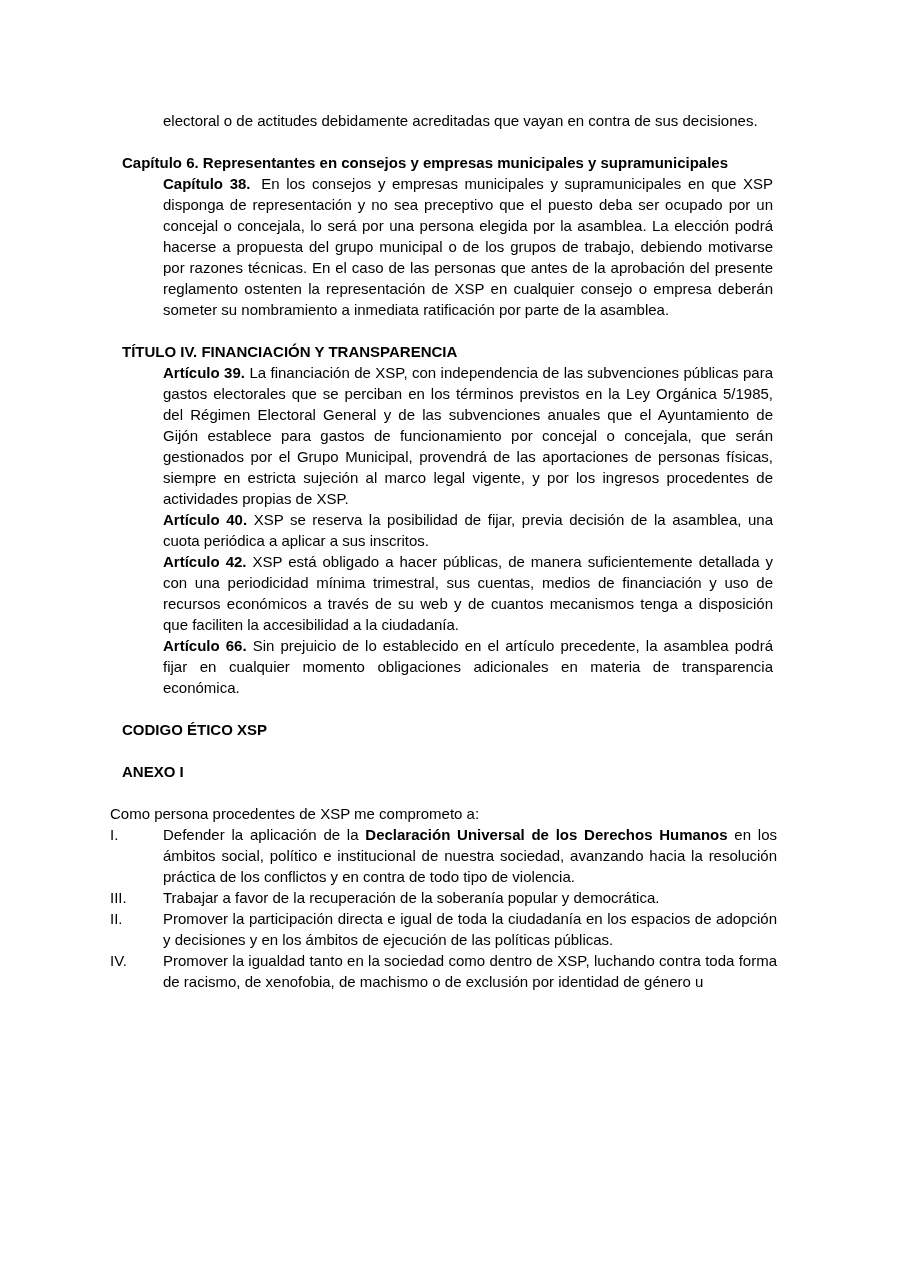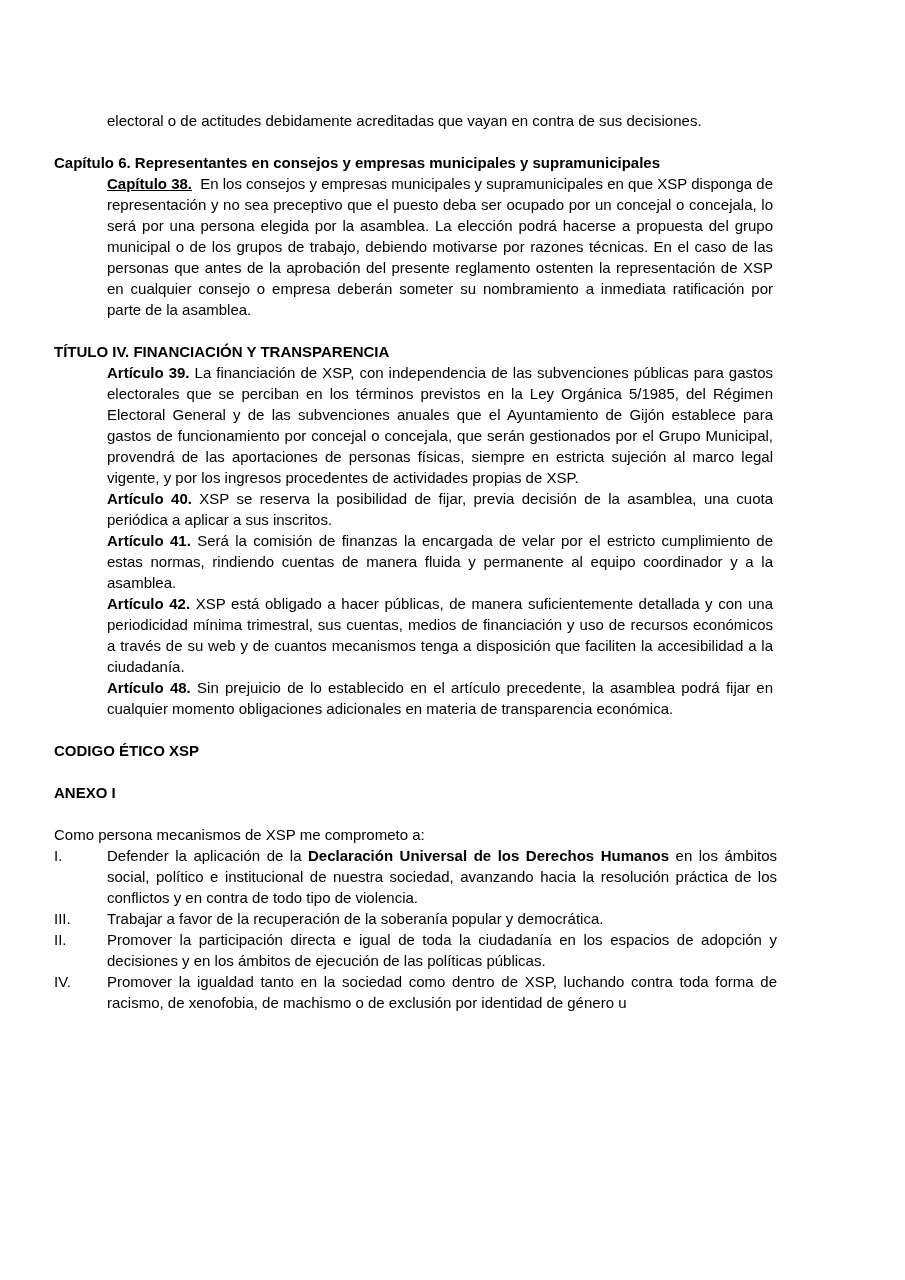--- a/index.html
+++ b/index.html
@@ -7,30 +7,30 @@
   .page {
     position: relative;
     width: 905px;
     height: 1280px;
     box-sizing: border-box;
     background: #ffffff;
     color: #000000;
     font-family: "Liberation Sans", "DejaVu Sans", sans-serif;
     font-size: 15px;
     line-height: 21px;
-    padding: 110px 128px 0 54px;
+    padding: 110px 128px 0 110px;
     overflow: hidden;
   }
   .block { margin: 0; }
   .sp { margin-top: 21px; }              
-  .heading { font-weight: bold; }
+  .heading { font-weight: bold; margin-left: 12px; }
   .just { text-align: justify; }
   .ind { margin-left: 53px; margin-right: 4px; }  
   .lbl { font-weight: bold; }
-  .lbl-wide { margin-right: 4px; text-decoration: underline; }        
+  .lbl-wide { margin-right: 4px; }        
   .li { display: flex; margin: 0; }
   .li .num { flex: 0 0 53px; }
   .li .txt { flex: 1 1 auto; text-align: justify; margin-right: 0; }
   b { font-weight: bold; }
 </style>
 </head>
 <body>
 
 <div class="page">
 
@@ -43,35 +43,33 @@
 
   <div class="block heading sp">TÍTULO IV. FINANCIACIÓN Y TRANSPARENCIA</div>
 
 
   <p class="block just ind"><b class="lbl">Artículo 39.</b>
 <span>La financiación de XSP, con independencia de las subvenciones públicas para gastos electorales que se perciban en los términos previstos en la Ley Orgánica 5/1985, del Régimen Electoral General y de las subvenciones anuales que el Ayuntamiento de Gijón establece para gastos de funcionamiento por concejal o concejala, que serán gestionados por el Grupo Municipal, provendrá de las aportaciones de personas físicas, siempre en estricta sujeción al marco legal vigente, y por los ingresos procedentes de actividades propias de XSP.</span></p>
 
   <p class="block just ind"><b class="lbl">Artículo 40.</b>
 <span>XSP se reserva la posibilidad de fijar, previa decisión de la asamblea, una cuota periódica a aplicar a sus inscritos.</span></p>
 
-  <p class="block just ind"><b class="lbl">Artículo 41.</b>
-<span>Será la comisión de finanzas la encargada de velar por el estricto cumplimiento de estas normas, rindiendo cuentas de manera fluida y permanente al equipo coordinador y a la asamblea.</span></p>
 
 
   <p class="block just ind"><b class="lbl">Artículo 42.</b>
 <span>XSP está obligado a hacer públicas, de manera suficientemente detallada y con una periodicidad mínima trimestral, sus cuentas, medios de financiación y uso de recursos económicos a través de su web y de cuantos mecanismos tenga a disposición que faciliten la accesibilidad a la ciudadanía.</span></p>
 
-  <p class="block just ind"><b class="lbl">Artículo 48.</b>
+  <p class="block just ind"><b class="lbl">Artículo 66.</b>
 <span>Sin prejuicio de lo establecido en el artículo precedente, la asamblea podrá fijar en cualquier momento obligaciones adicionales en materia de transparencia económica.</span></p>
 
   <div class="block heading sp">CODIGO ÉTICO XSP</div>
 
   <div class="block heading sp">ANEXO I</div>
 
-  <p class="block sp">Como persona mecanismos de XSP me comprometo a:</p>
+  <p class="block sp">Como persona procedentes de XSP me comprometo a:</p>
 
   <div class="block">
 
     <div class="li">
       <span class="num">I.</span>
       <div class="txt"><span>Defender la aplicación de la </span><b>Declaración Universal de los Derechos Humanos</b><span> en los ámbitos social, político e institucional de nuestra sociedad, avanzando hacia la resolución práctica de los conflictos y en contra de todo tipo de violencia.</span></div>
     </div>
 
     <div class="li">
       <span class="num">III.</span>

